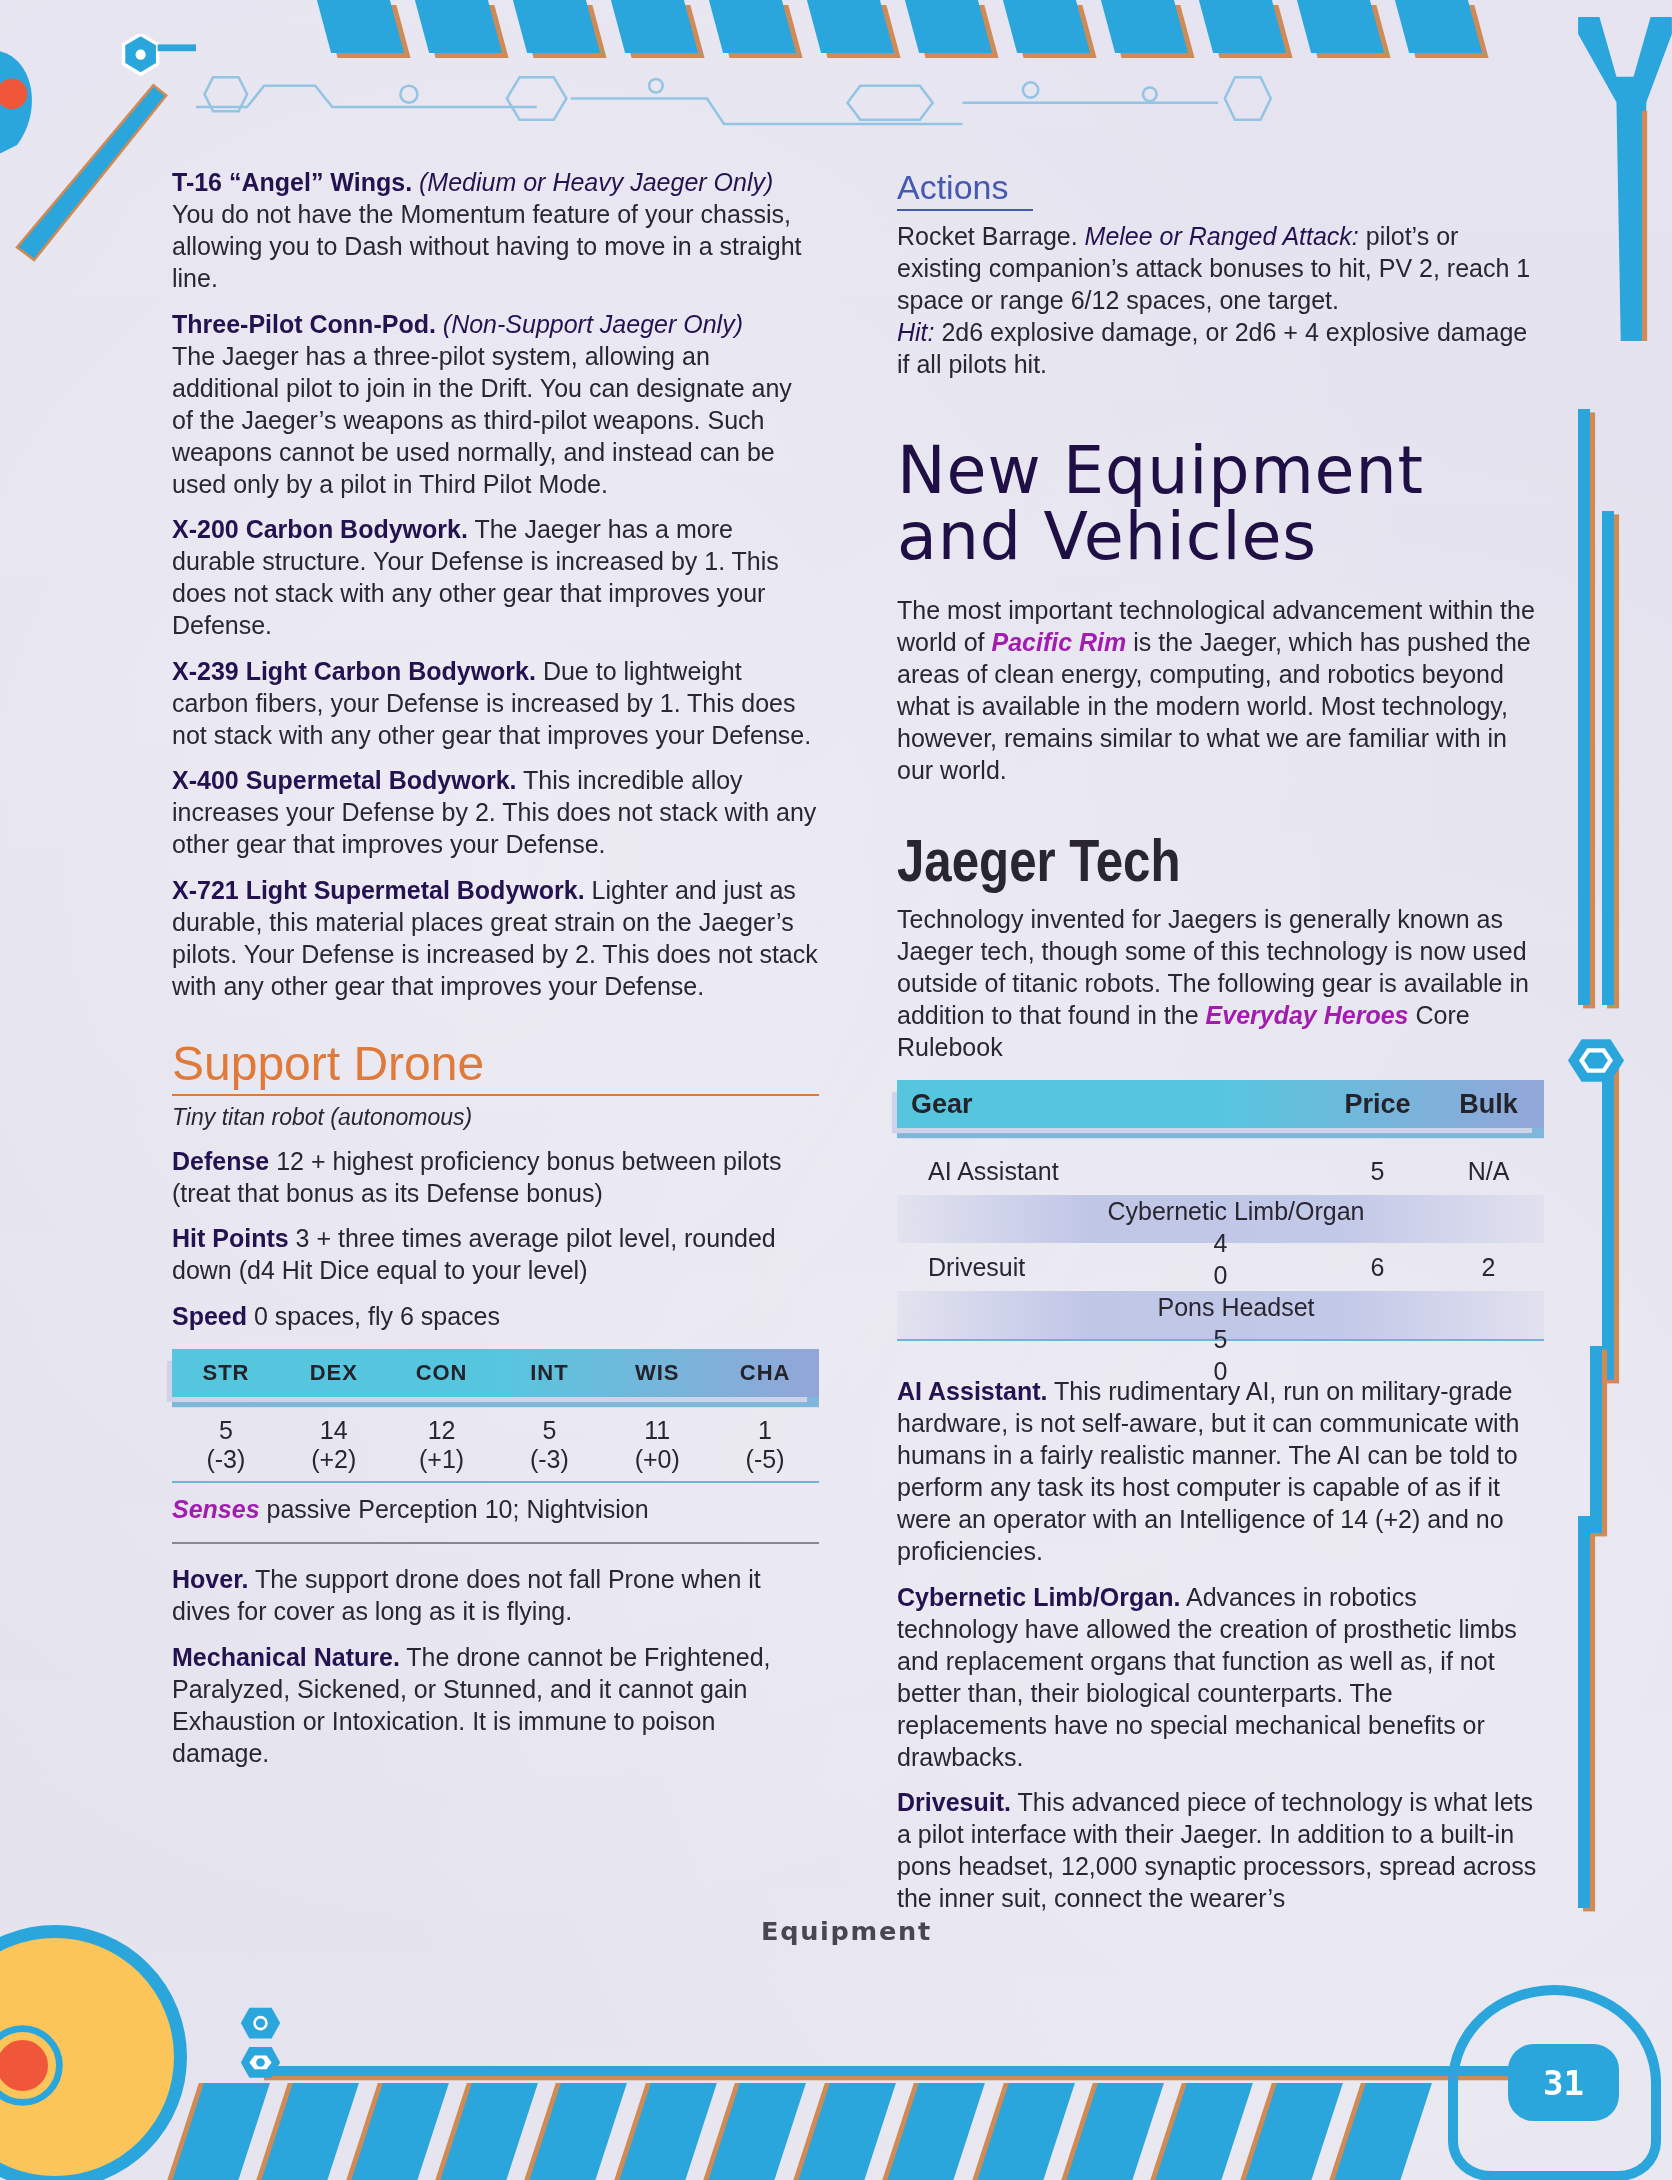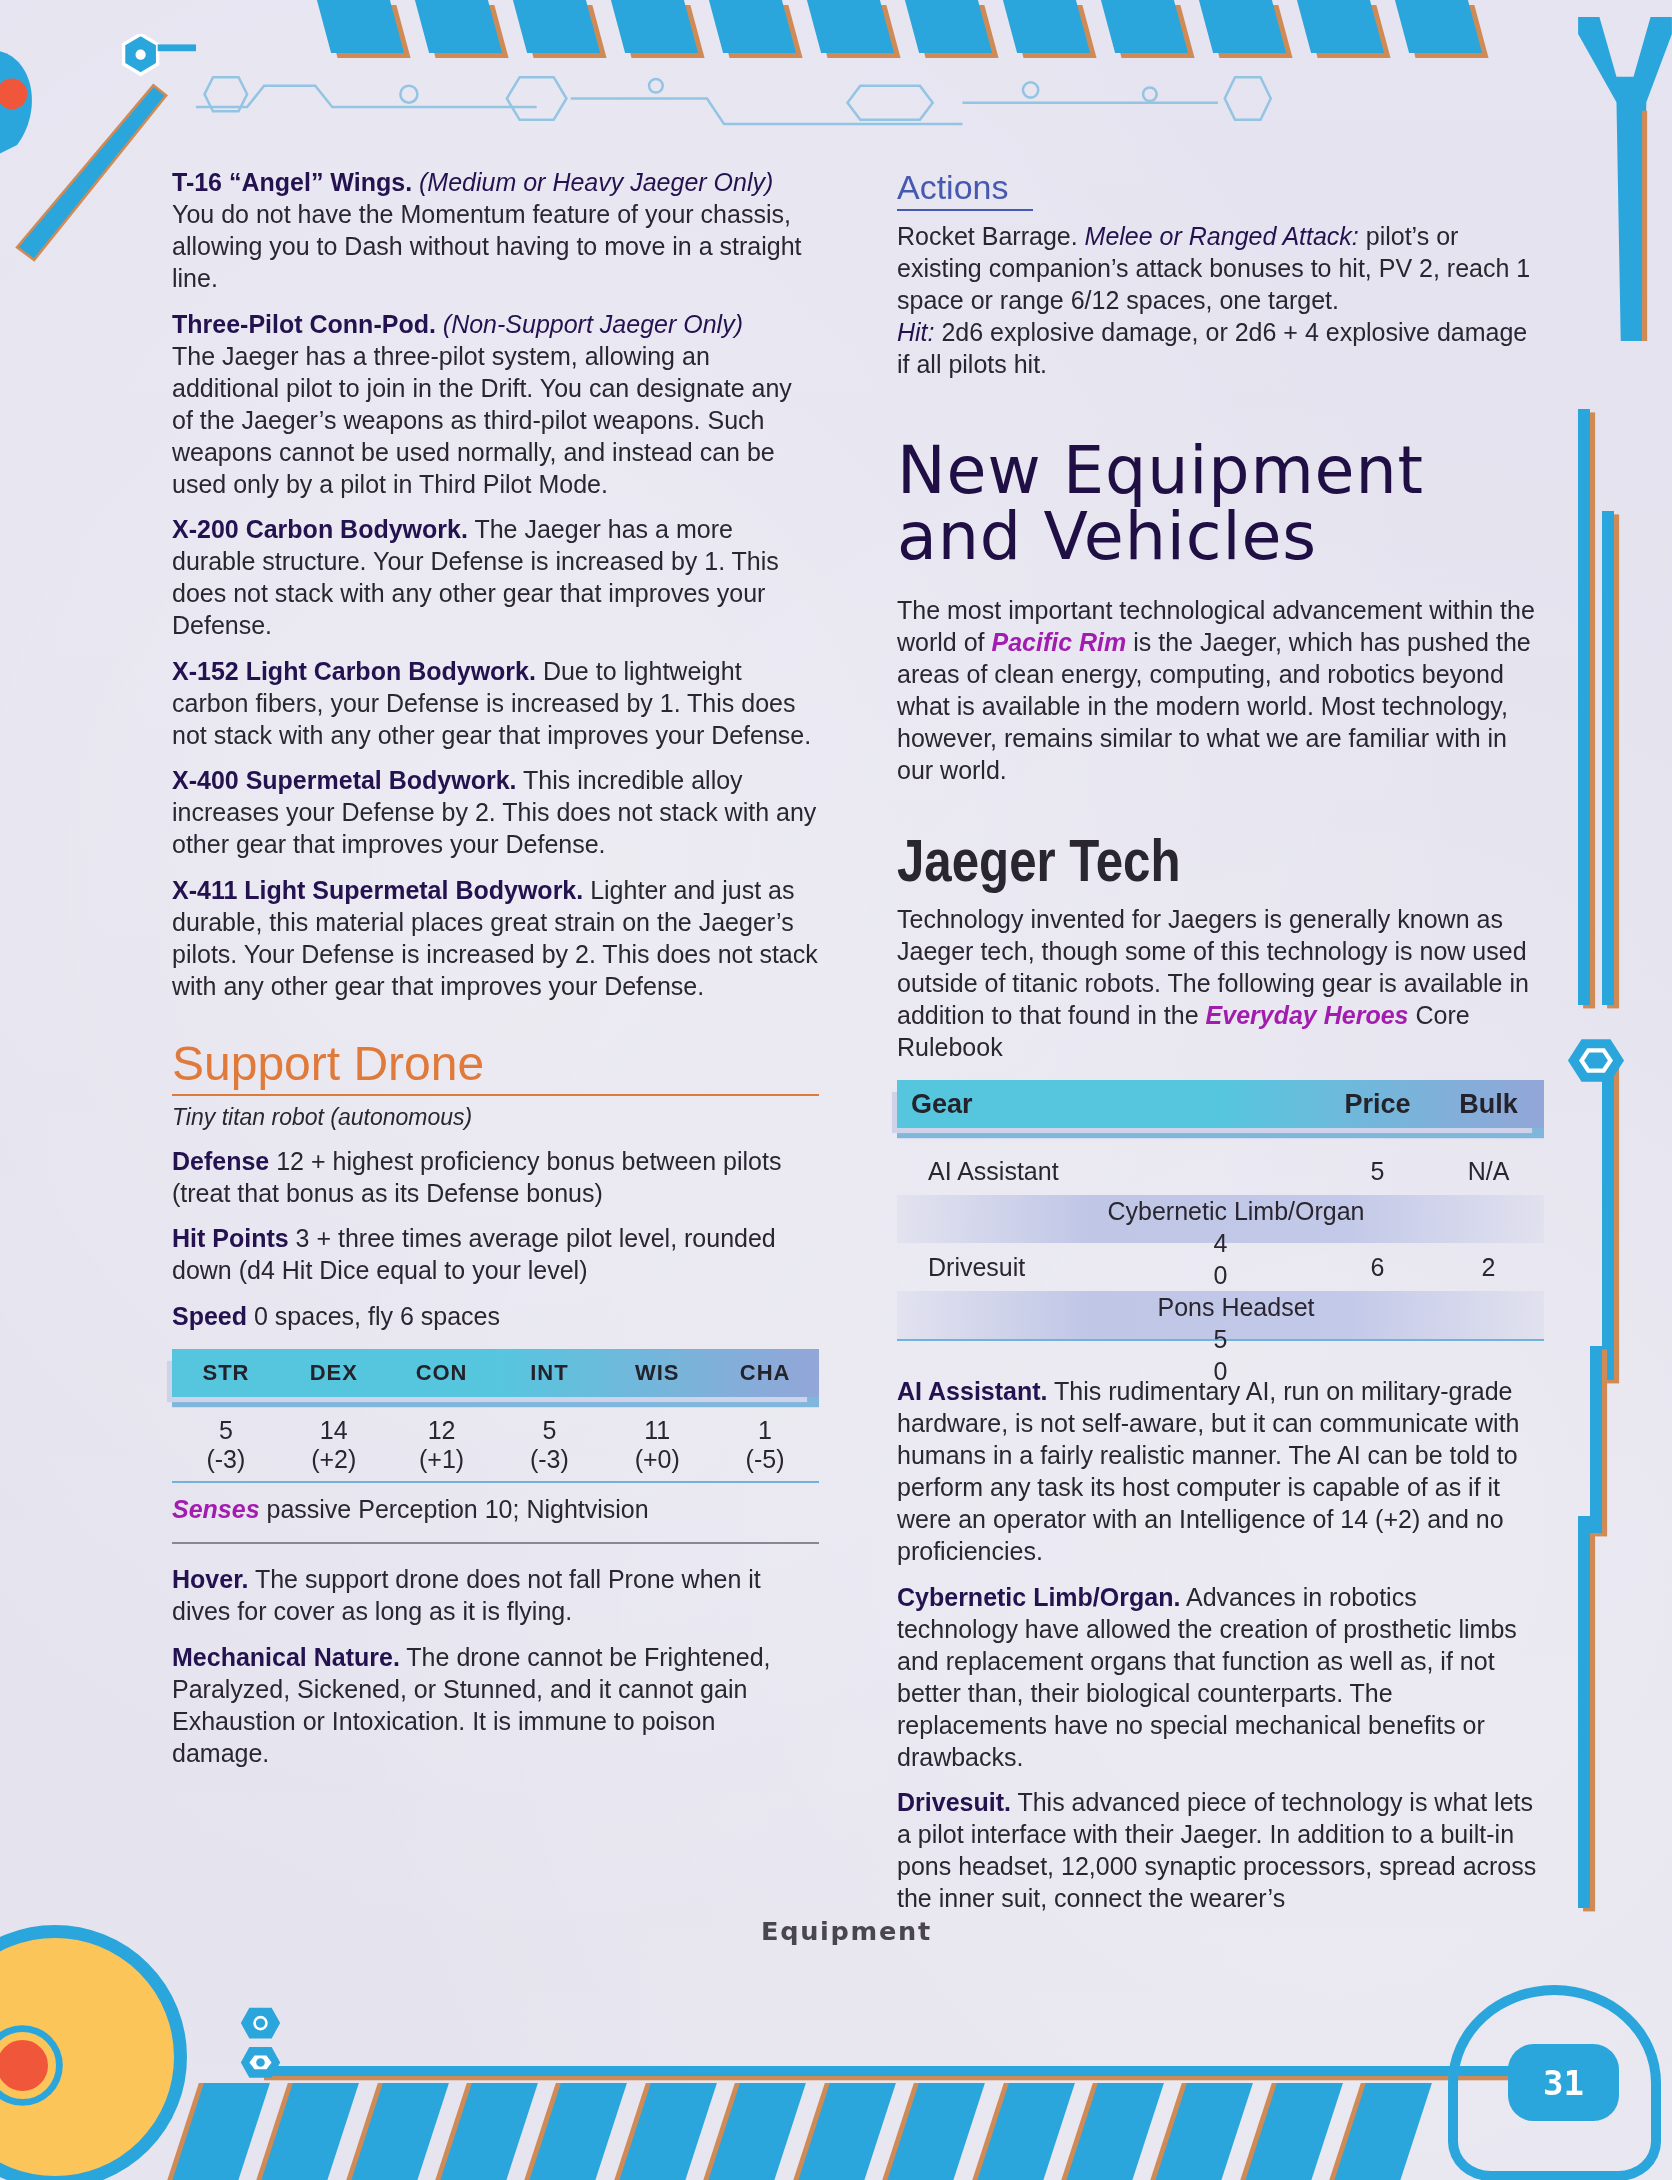--- a/index.html
+++ b/index.html
@@ -185,27 +185,27 @@
     <span>You do not have the Momentum feature of your chassis, allowing you to Dash without having to move in a straight line.</span>
   </p>
   <p>
     <span class="term">Three-Pilot Conn-Pod.</span><span class="note"> (Non-Support Jaeger Only)</span><br>
     <span>The Jaeger has a three-pilot system, allowing an additional pilot to join in the Drift. You can designate any of the Jaeger’s weapons as third-pilot weapons. Such weapons cannot be used normally, and instead can be used only by a pilot in Third Pilot Mode.</span>
   </p>
   <p>
     <span class="term">X-200 Carbon Bodywork.</span><span> The Jaeger has a more durable structure. Your Defense is increased by 1. This does not stack with any other gear that improves your Defense.</span>
   </p>
   <p>
-    <span class="term">X-152 Light Carbon Bodywork.</span><span> Due to lightweight carbon fibers, your Defense is increased by 1. This does not stack with any other gear that improves your Defense.</span>
+    <span class="term">X-239 Light Carbon Bodywork.</span><span> Due to lightweight carbon fibers, your Defense is increased by 1. This does not stack with any other gear that improves your Defense.</span>
   </p>
   <p>
     <span class="term">X-400 Supermetal Bodywork.</span><span> This incredible alloy increases your Defense by 2. This does not stack with any other gear that improves your Defense.</span>
   </p>
   <p>
-    <span class="term">X-411 Light Supermetal Bodywork.</span><span> Lighter and just as durable, this material places great strain on the Jaeger’s pilots. Your Defense is increased by 2. This does not stack with any other gear that improves your Defense.</span>
+    <span class="term">X-721 Light Supermetal Bodywork.</span><span> Lighter and just as durable, this material places great strain on the Jaeger’s pilots. Your Defense is increased by 2. This does not stack with any other gear that improves your Defense.</span>
   </p>
 
   <div class="h-drone">Support Drone</div>
   <div class="subtitle">Tiny titan robot (autonomous)</div>
   <p>
     <span class="term">Defense</span><span> 12 + highest proficiency bonus between pilots (treat that bonus as its Defense bonus)</span>
   </p>
   <p>
     <span class="term">Hit Points</span><span> 3 + three times average pilot level, rounded down (d4 Hit Dice equal to your level)</span>
   </p>

